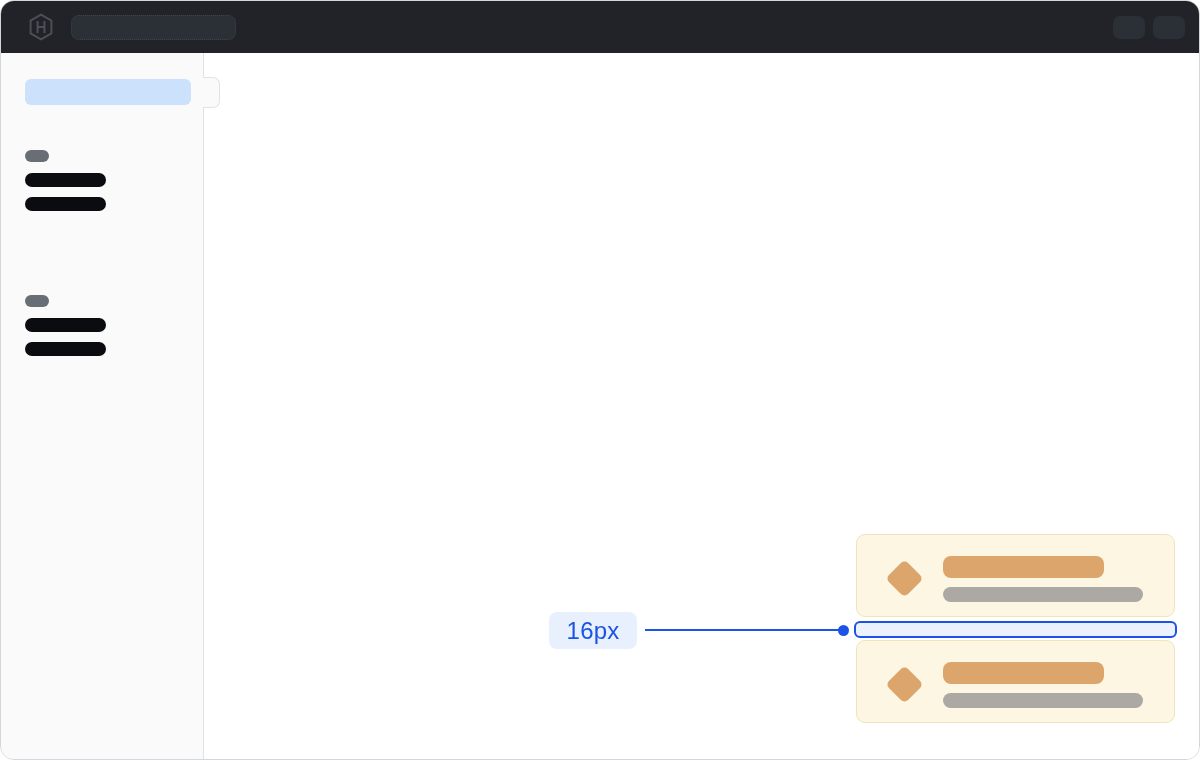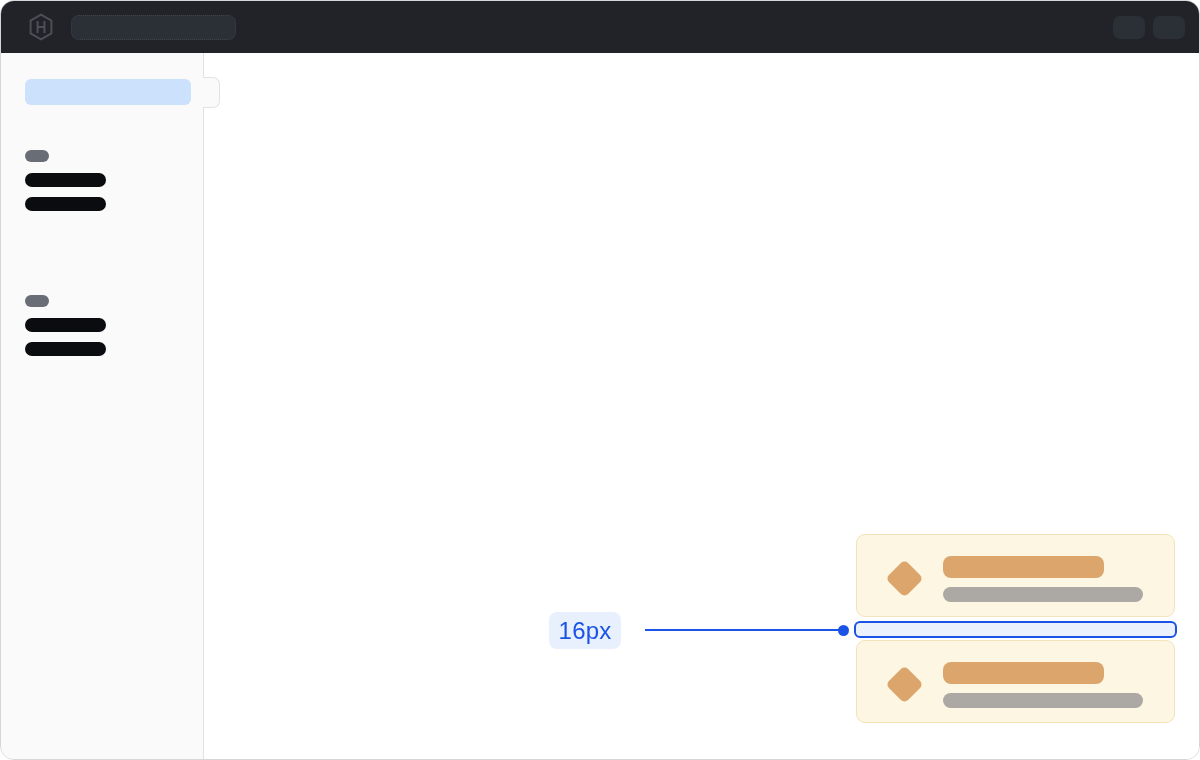--- a/index.html
+++ b/index.html
@@ -46,21 +46,21 @@
   .diamond{position:absolute;left:34px;top:30px;width:27px;height:27px;border-radius:5px;
     background:var(--card-accent);transform:rotate(45deg);}
   .card-title{position:absolute;left:86px;top:21px;width:161px;height:22px;border-radius:8px;
     background:var(--card-accent);}
   .card-sub{position:absolute;left:86px;top:52px;width:200px;height:15px;border-radius:8px;
     background:var(--card-gray);}
 
   
   .gap-rect{left:853px;top:620px;width:323px;height:17px;border-radius:6px;
     background:var(--gap-fill);border:2.5px solid var(--accent-blue);z-index:2;}
-  .measure-label{left:548px;top:611px;width:72px;height:37px;border-radius:8px;
+  .measure-label{left:548px;top:611px;width:88px;height:37px;border-radius:8px;
     background:var(--annotation-bg);color:var(--accent-blue);
     display:flex;align-items:center;justify-content:center;
     font-size:24px;font-weight:500;letter-spacing:0.2px;}
   .measure-line{left:644px;top:627.7px;width:194px;height:2.6px;background:var(--accent-blue);}
   .measure-dot{left:837px;top:623.5px;width:11px;height:11px;border-radius:50%;
     background:var(--accent-blue);}
 </style>
 </head>
 <body>
 

